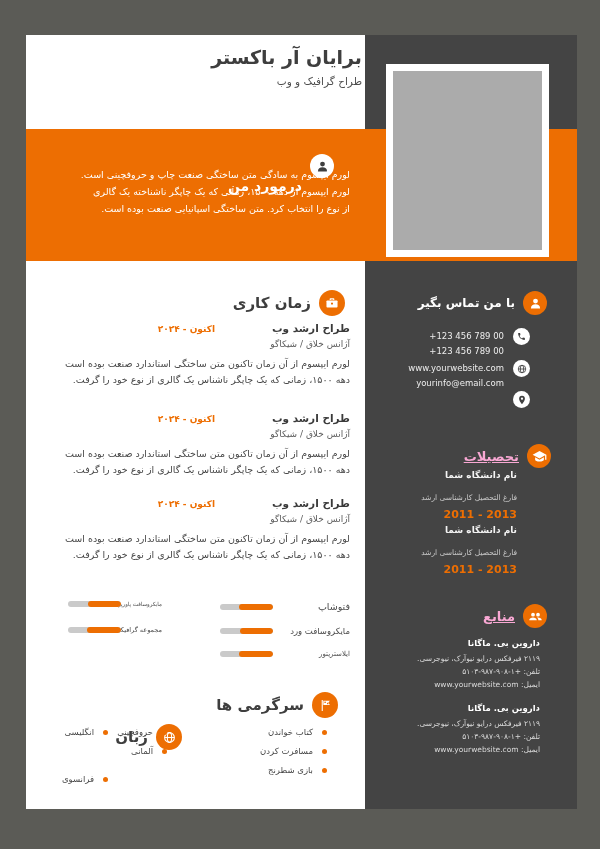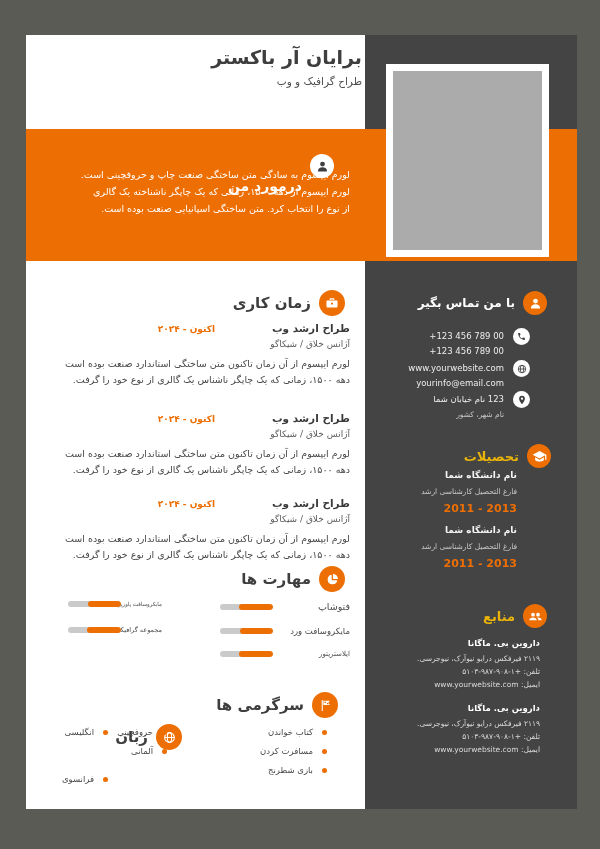--- a/index.html
+++ b/index.html
@@ -20,21 +20,21 @@
 
   .sec-head { display:flex; align-items:center; gap:8px; }
   .circle { border-radius:50%; display:flex; align-items:center; justify-content:center; flex:0 0 auto; }
   .c-orange { background:#ED6E02; color:#fff; }
   .c-white  { background:#ffffff; color:#3F3F3F; }
   .d26 { width:26px; height:26px; } .d24 { width:24px; height:24px; } .d17 { width:17px; height:17px; background:#fff; color:#3F3F3F; }
   svg { display:block; }
 
   .h-main    { font-size:15px; font-weight:bold; color:#3E3E3E; }
   .h-band    { font-size:14px; font-weight:bold; color:#ffffff;margin-top:40px; }
-  .h-side    { font-size:13px; font-weight:bold; color:#eab308; }
+  .h-side    { font-size:13px; font-weight:bold; color:#f9a8d4;text-decoration:underline; }
   .h-contact { font-size:12px; font-weight:bold; color:#ffffff; }
 
   .about-text { right:250px; top:166px; text-align:right; font-size:9.5px; line-height:17px; color:#ffffff;margin-left:41px; }
 
   .xp { right:250px; width:300px; }
   .xp-row   { display:flex; align-items:baseline; }
   .xp-title { font-size:10.5px; font-weight:bold; color:#3A3A3A; }
   .xp-date  { font-size:9px; font-weight:bold; color:#ED6E02; margin-right:57px; unicode-bidi:isolate; }
   .xp-co    { font-size:9px; color:#5C5C5C; margin-top:5px; }
   .xp-desc  { font-size:9.5px; color:#474747; line-height:15.5px; margin-top:7px; }
@@ -51,21 +51,21 @@
   .li  { display:flex; align-items:center; gap:9px; font-size:8.5px; color:#474747; }
   .dot { width:5px; height:5px; border-radius:50%; background:#ED6E02; flex:0 0 auto; }
 
   .c-row   { display:flex; align-items:flex-start; gap:9px; right:70px; }
   .c-lines { text-align:right; font-size:8.5px; line-height:15px; color:#EDEDED; padding-top:1px; }
   .c-sub   { font-size:7.5px; color:#C6C6C6; }
   .ltr     { direction:ltr; text-align:right; unicode-bidi:isolate; }
 
   .edu { right:83px; text-align:right; }
   .edu-school { font-size:9px;  font-weight:bold; color:#F4F4F4; }
-  .edu-degree { font-size:7.5px; color:#C8C8C8; margin-top:7px; }
+  .edu-degree { font-size:7.5px; color:#C8C8C8; margin-top:13px; }
   .edu-years  { font-size:11px; font-weight:600; color:#ED6E02; margin-top:6px; }
 
   .ref { right:60px; text-align:right; }
   .ref-name  { font-size:8.5px; font-weight:bold; color:#ffffff; }
   .ref-lines { margin-top:4px; }
   .ref-line  { font-size:7.5px; color:#D9D9D9; line-height:13px; }
 </style>
 </head>
 <body>
 
@@ -136,29 +136,20 @@
       <span class="xp-title">طراح ارشد وب</span>
       <span class="xp-date" dir="ltr">۲۰۲۴ - اکنون</span>
     </div>
     <div class="xp-co">آژانس خلاق / شیکاگو</div>
     <div class="xp-desc">
       <div>لورم ایپسوم از آن زمان تاکنون متن ساختگی استاندارد صنعت بوده است</div>
       <div>دهه ۱۵۰۰، زمانی که یک چاپگر ناشناس یک گالری از نوع خود را گرفت.</div>
     </div>
   </div>
 
-  <div class="abs sec-head" style="right:255px; top:566px;">
-    <span class="circle c-orange d26">
-      <svg viewBox="0 0 24 24" width="13" height="13" fill="currentColor">
-          <path d="M10.5 3.1A9 9 0 1 0 20.9 13.5H10.5z"></path>
-          <path d="M13 2v9h9a9 9 0 0 0-9-9z"></path>
-        </svg>
-    </span>
-    <span class="h-main">مهارت ها</span>
-  </div>
 
   <div class="abs skill-row sp sp1" style="top:601px;">
     <span class="skill-label">فتوشاپ</span>
     <span class="bar">
         <i style="width: 65%;"></i>
       </span>
   </div>
   <div class="abs skill-row sp sp2" style="top:626px;">
     <span class="skill-label">مایکروسافت ورد</span>
     <span class="bar">
@@ -270,24 +261,20 @@
       <div class="ltr">yourinfo@email.com</div>
     </span>
   </div>
 
   <div class="abs c-row" style="top:391px;">
     <span class="circle d17">
       <svg viewBox="0 0 24 24" width="10" height="10" fill="currentColor">
           <path d="M12 2a7 7 0 0 0-7 7c0 5.25 7 13 7 13s7-7.75 7-13a7 7 0 0 0-7-7zm0 9.5A2.5 2.5 0 1 1 12 6a2.5 2.5 0 0 1 0 5.5z"></path>
         </svg>
     </span>
-    <span class="c-lines">
-      <div>123 نام خیابان شما</div>
-      <div class="c-sub">نام شهر، کشور</div>
-    </span>
   </div>
 
   <div class="abs sec-head" style="right:49px; top:444px;">
     <span class="circle c-orange d24">
       <svg viewBox="0 0 24 24" width="15" height="15" fill="currentColor">
           <path d="M12 3 1 9l11 6 9-4.91V17h2V9z"></path>
           <path d="M5 13.18V17c0 1.66 3.13 3 7 3s7-1.34 7-3v-3.82l-7 3.82z"></path>
         </svg>
     </span>
     <span class="h-side">تحصیلات</span>

